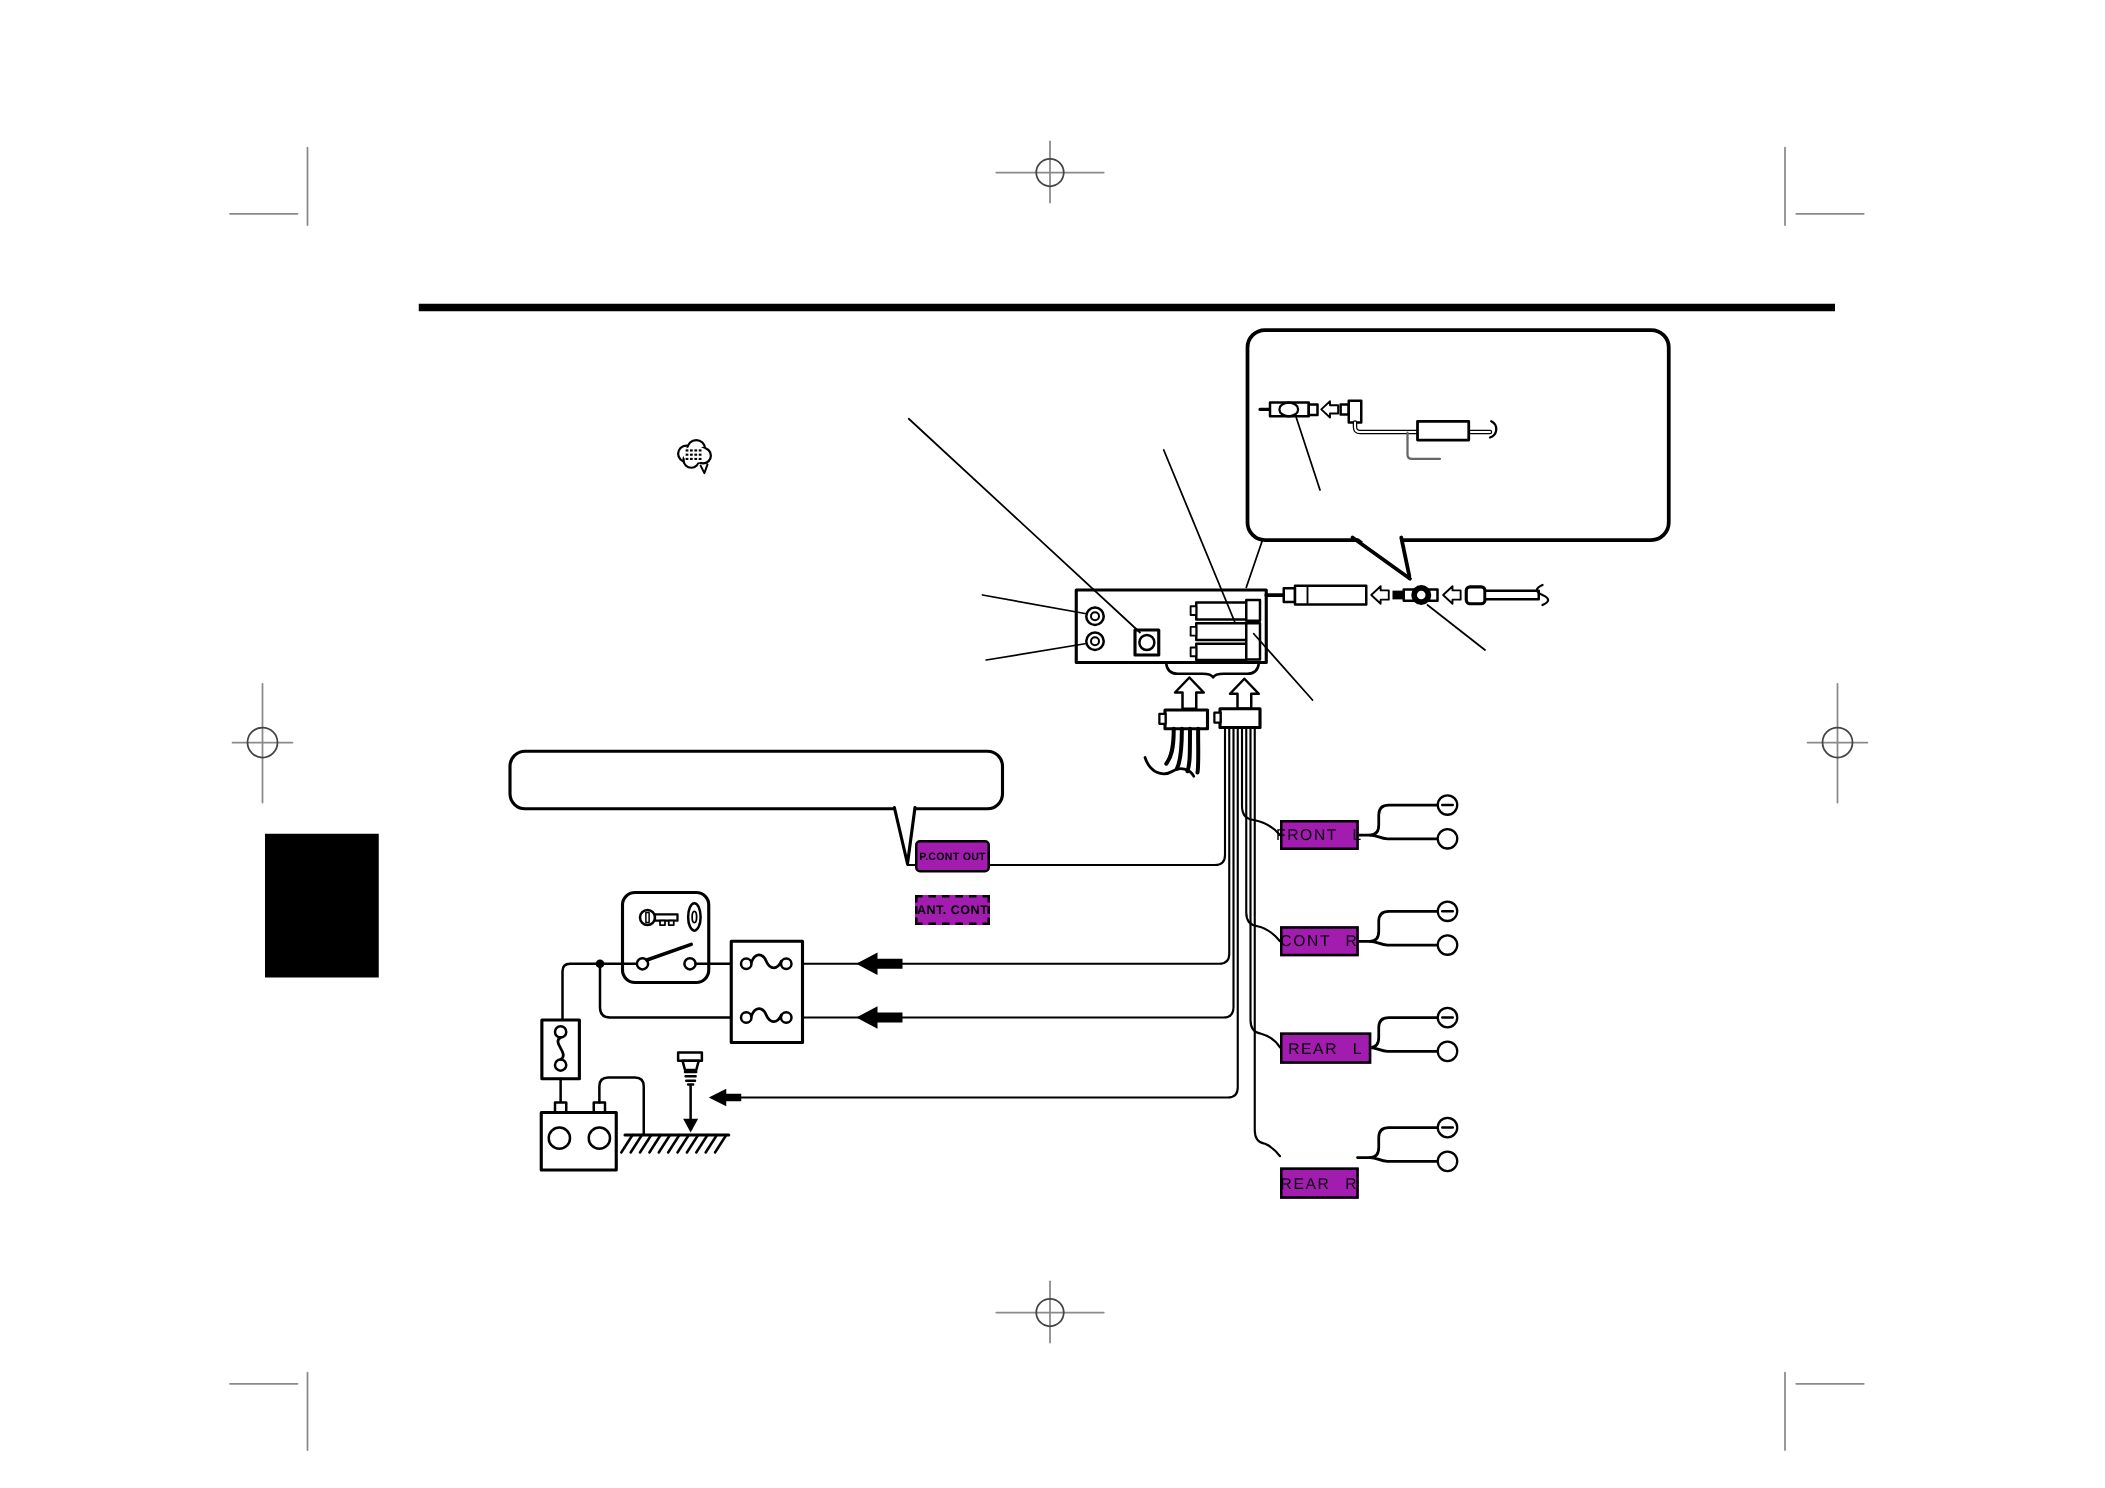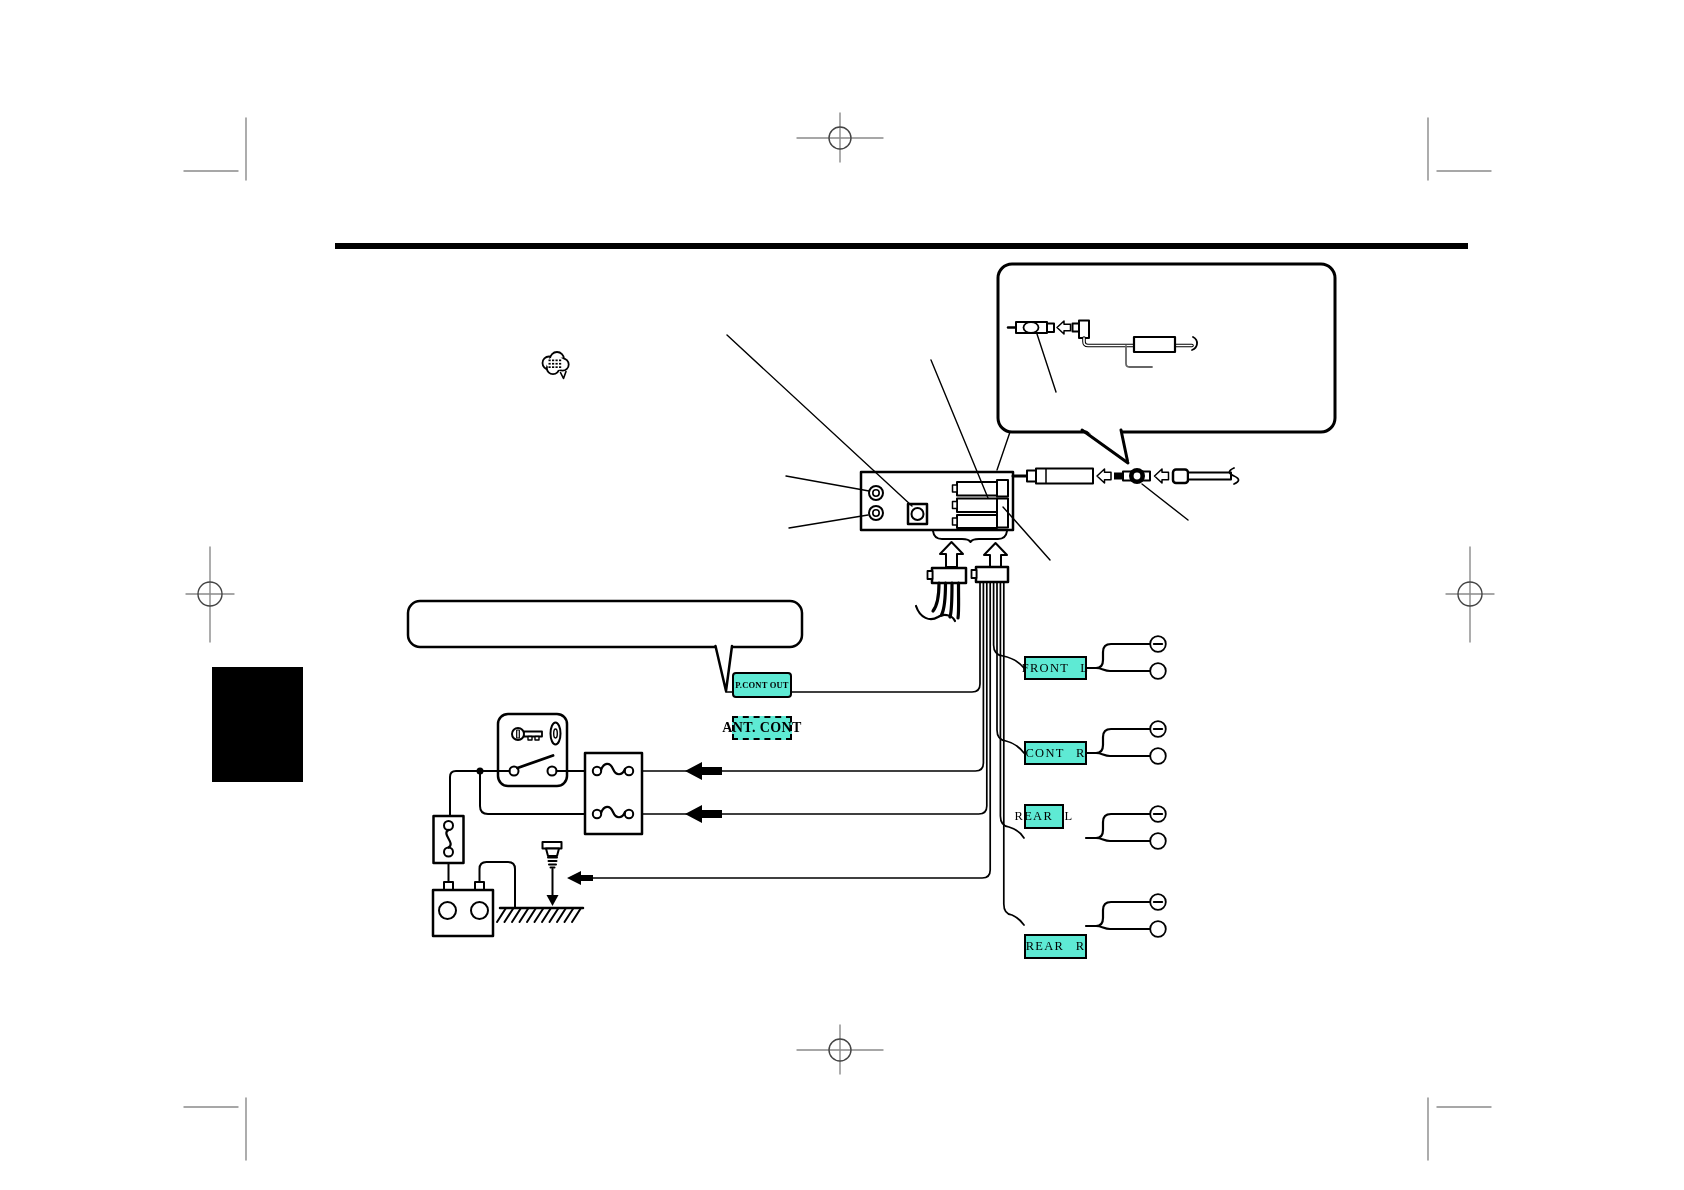--- a/index.html
+++ b/index.html
@@ -1,24 +1,24 @@
 <!DOCTYPE html>
 <html><head>
 <meta charset="utf-8">
 <style>
   html,body{margin:0;padding:0;background:#fff;}
   #page{position:relative;width:1684px;height:1190px;background:#fff;overflow:hidden;
         font-family:"Liberation Sans",sans-serif;}
   #art{position:absolute;left:0;top:0;}
   .overlay-label{position:absolute;display:flex;align-items:center;justify-content:center;
-        background:#5eead4;border:2px solid #000;box-sizing:border-box;color:#000;
-        font-family:Liberation Serif, serif;white-space:nowrap;}
+        background:#a21caf;border:2px solid #000;box-sizing:border-box;color:#000;
+        font-family:Liberation Sans, sans-serif;white-space:nowrap;}
   .spk{font-size:12.5px;font-weight:500;letter-spacing:1.3px;word-spacing:7px;}
   .pcont{border-radius:4px;font-size:8.5px;font-weight:700;letter-spacing:.2px;}
-  .antcont{border:2px dashed #000;font-size:14px;font-weight:700;letter-spacing:.4px;}
+  .antcont{border:2px dashed #000;font-size:10px;font-weight:700;letter-spacing:.4px;}
 </style>
 </head>
 <body>
 
 <div id="page">
 
 <svg id="art" width="1684" height="1190" viewBox="0 0 1684 1190" fill="none" stroke-linecap="round" stroke-linejoin="round">
 
   <g stroke="#8a8a8a" stroke-width="1.4">
     <line x1="797" y1="138" x2="883" y2="138"></line>
@@ -303,19 +303,19 @@
       <path d="M 546,848.5 H 559 L 557,856 H 548 Z" fill="#fff"></path>
       <path d="M 548,857.5 H 557 M 548.5,861 H 556.5 M 549,864.5 H 556 M 550.5,867.5 H 554.5"></path>
     </g>
     <path d="M 552.5,869 V 896" stroke-width="2"></path>
     <polygon points="546.5,895 558.5,895 552.5,906" fill="#000" stroke="none"></polygon>
   </g>
 </svg>
 
 <div class="overlay-label spk" style="left:1024px;top:656px;width:63px;height:24px">FRONT L</div>
 <div class="overlay-label spk" style="left:1024px;top:741px;width:63px;height:24px">CONT R</div>
-<div class="overlay-label spk" style="left:1024px;top:804px;width:40px;height:25px">REAR L</div>
+<div class="overlay-label spk" style="left:1024px;top:826px;width:73px;height:25px">REAR L</div>
 <div class="overlay-label spk" style="left:1024px;top:934px;width:63px;height:25px">REAR R</div>
 
 <div class="overlay-label pcont" style="left:732px;top:672px;width:60px;height:26px">P.CONT OUT</div>
 <div class="overlay-label antcont" style="left:732px;top:716px;width:60px;height:24px">ANT. CONT</div>
 
 </div>
 
 </body></html>

